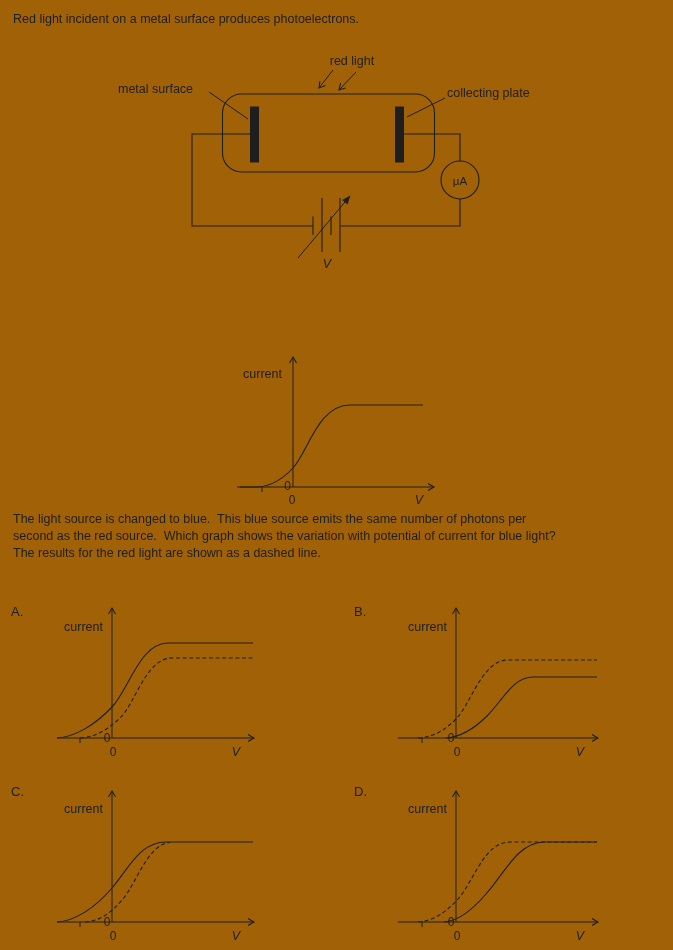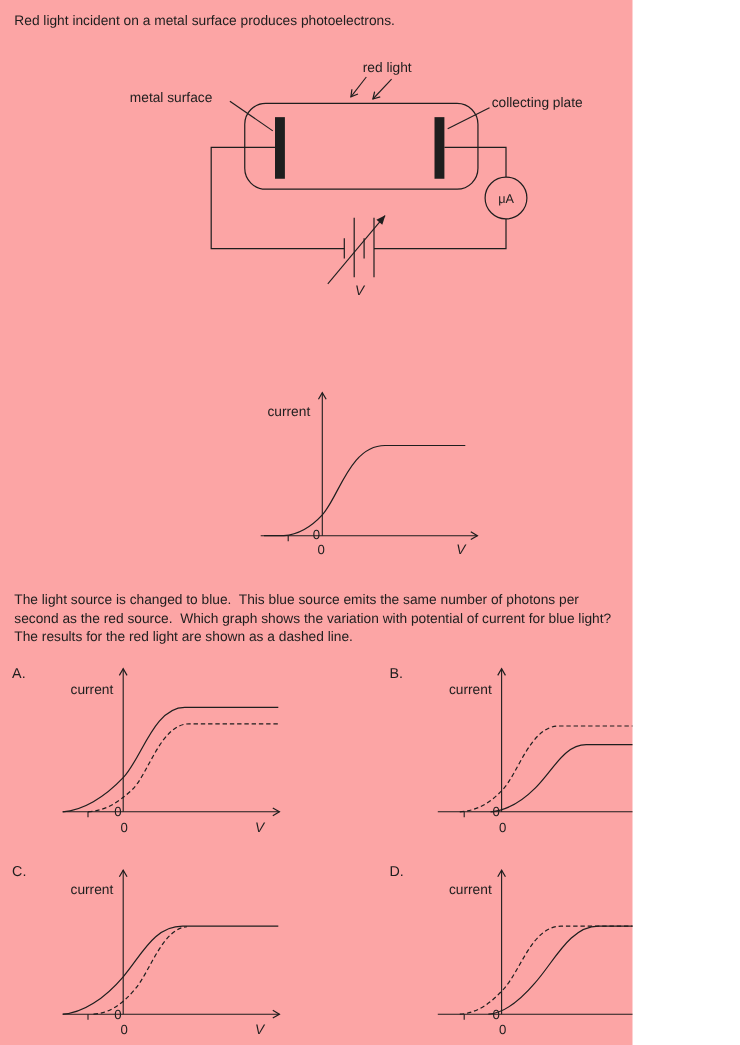--- a/index.html
+++ b/index.html
@@ -1,16 +1,16 @@
 <!DOCTYPE html>
 <html><head>
 <meta charset="utf-8">
 <style>
   html,body{margin:0;padding:0;background:#fff;}
-  .page{position:relative;width:575px;height:950px;background:#fca5a5;
+  .page{position:relative;width:673px;height:950px;background:#a16207;
         font-family:"Liberation Sans",sans-serif;color:#1e1e1e;overflow:hidden;}
   .para{position:absolute;font-size:12.5px;line-height:17px;white-space:pre-wrap;color:#1e1e1e;}
   .it{font-style:italic;}
   .letter{position:absolute;font-size:13px;color:#1e1e1e;}
   svg{position:absolute;overflow:visible;}
   svg text{fill:#1e1e1e;font-family:"Liberation Sans",sans-serif;font-size:12.5px;}
   svg text.small{font-size:12px;}
   svg text.meter{font-size:11.5px;}
   .stroke{stroke:#1e1e1e;stroke-width:1.1;fill:none;}
   .thin{stroke:#1e1e1e;stroke-width:1;fill:none;}
@@ -72,21 +72,21 @@
     <line x1="63" y1="139" x2="63" y2="9" class="thin" marker-end="url(#arr-open)"></line>
     <line x1="7" y1="139" x2="204" y2="139" class="thin" marker-end="url(#arr-open)"></line>
     <line x1="32" y1="139" x2="32" y2="144" class="thin"></line>
     <path d="M 10 139 L 28 139 C 40 138, 52 132, 63 120 C 78 104, 88 57, 120 57 L 193 57" class="stroke"></path>
     <text x="52" y="30" text-anchor="end">current</text>
     <text x="61" y="142" text-anchor="end" class="small">0</text>
     <text x="62" y="156" text-anchor="middle" class="small">0</text>
     <text x="189" y="156" text-anchor="middle" font-style="italic">V</text>
   </svg>
 
-  <div class="para" style="left:13px;top:537px;width:655px;">The light source is changed to blue.  This blue source emits the same number of photons per
+  <div class="para" style="left:13px;top:511px;width:655px;">The light source is changed to blue.  This blue source emits the same number of photons per
 second as the red source.  Which graph shows the variation with potential of current for blue light?
 The results for the red light are shown as a dashed line.</div>
 
   <div class="letter" style="left:11px;top:604px;">A.</div>
   <svg style="left:40px;top:600px;" width="225" height="165">
     <line x1="72" y1="138" x2="72" y2="8" class="thin" marker-end="url(#arr-open)"></line>
     <line x1="17" y1="138" x2="214" y2="138" class="thin" marker-end="url(#arr-open)"></line>
     <line x1="40" y1="138" x2="40" y2="143" class="thin"></line>
     <path d="M 17 138 C 35 137, 55 125, 72 107 C 89 89, 100 43, 128 43 L 213 43" class="stroke"></path>
     <path d="M 40 138 C 55 137, 66 131, 80 118 C 95 104, 106 58, 132 58 L 213 58" class="stroke dashed"></path>

